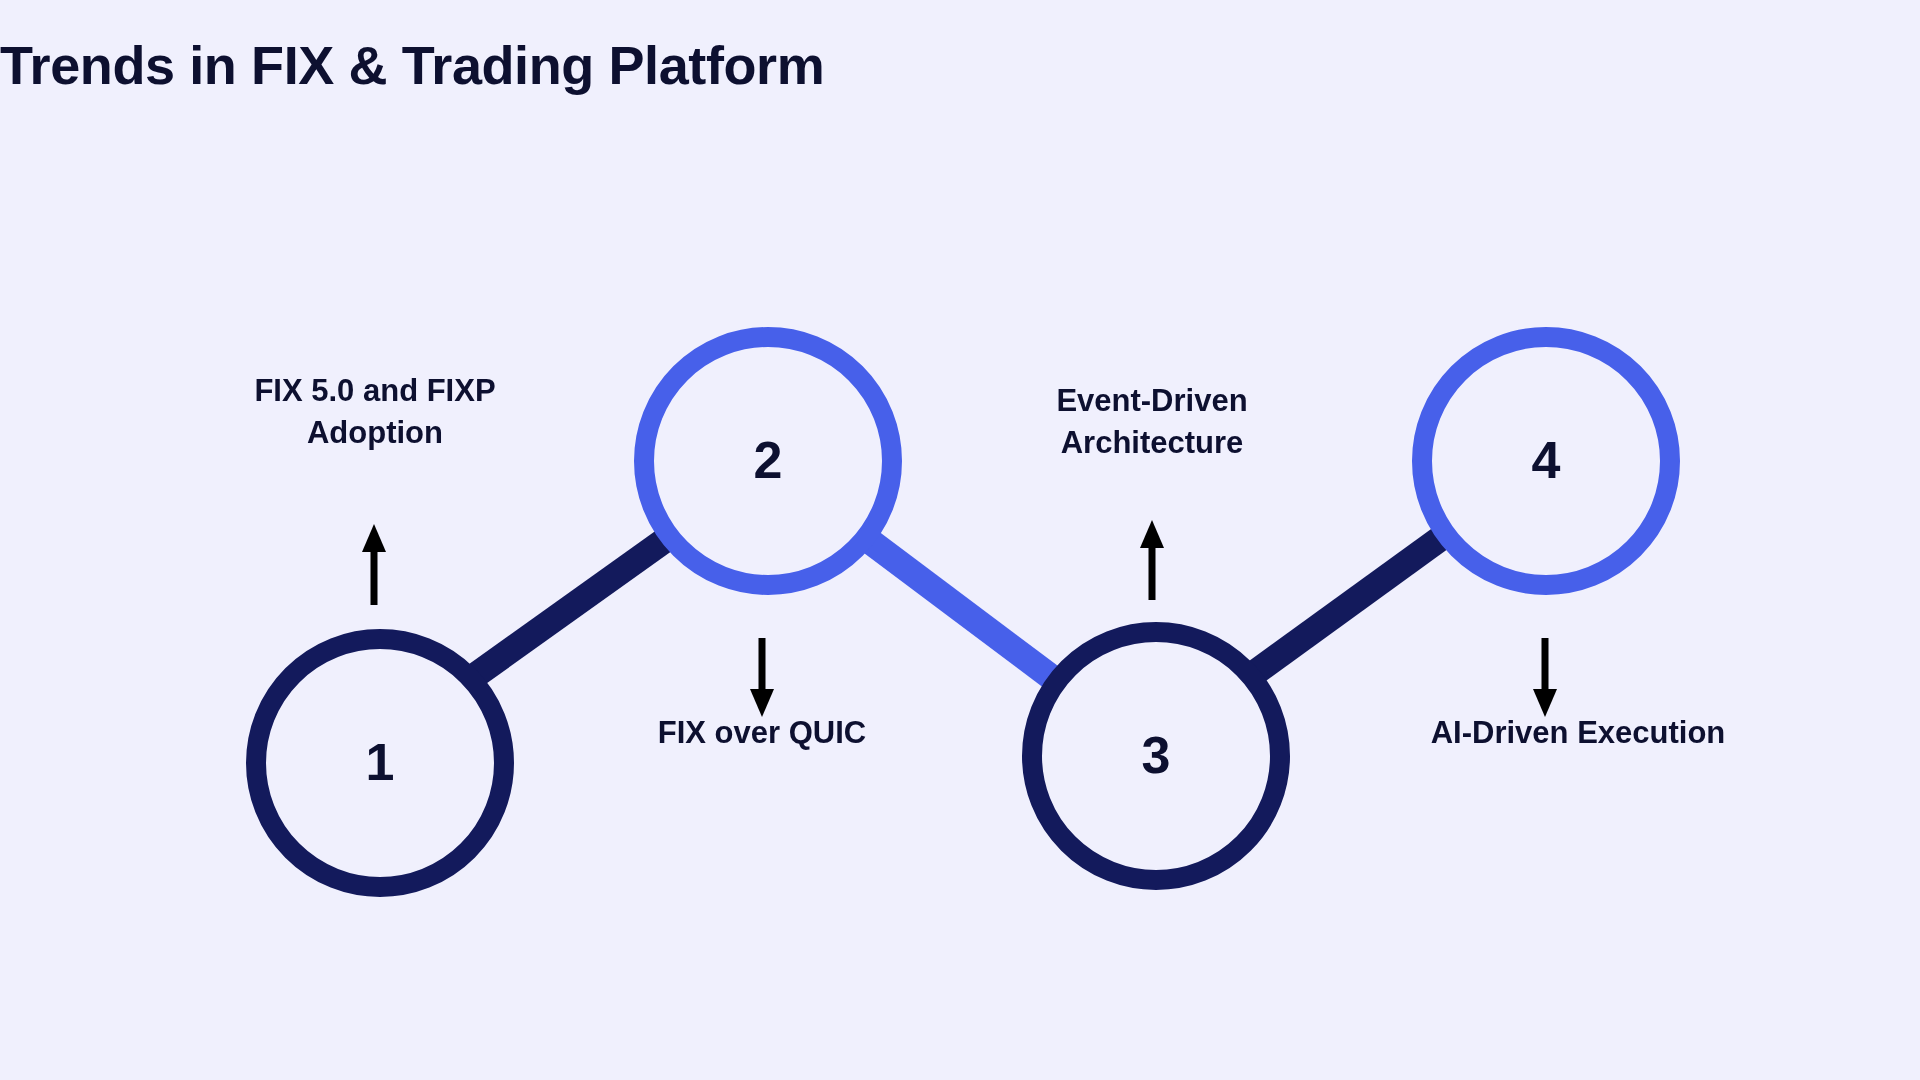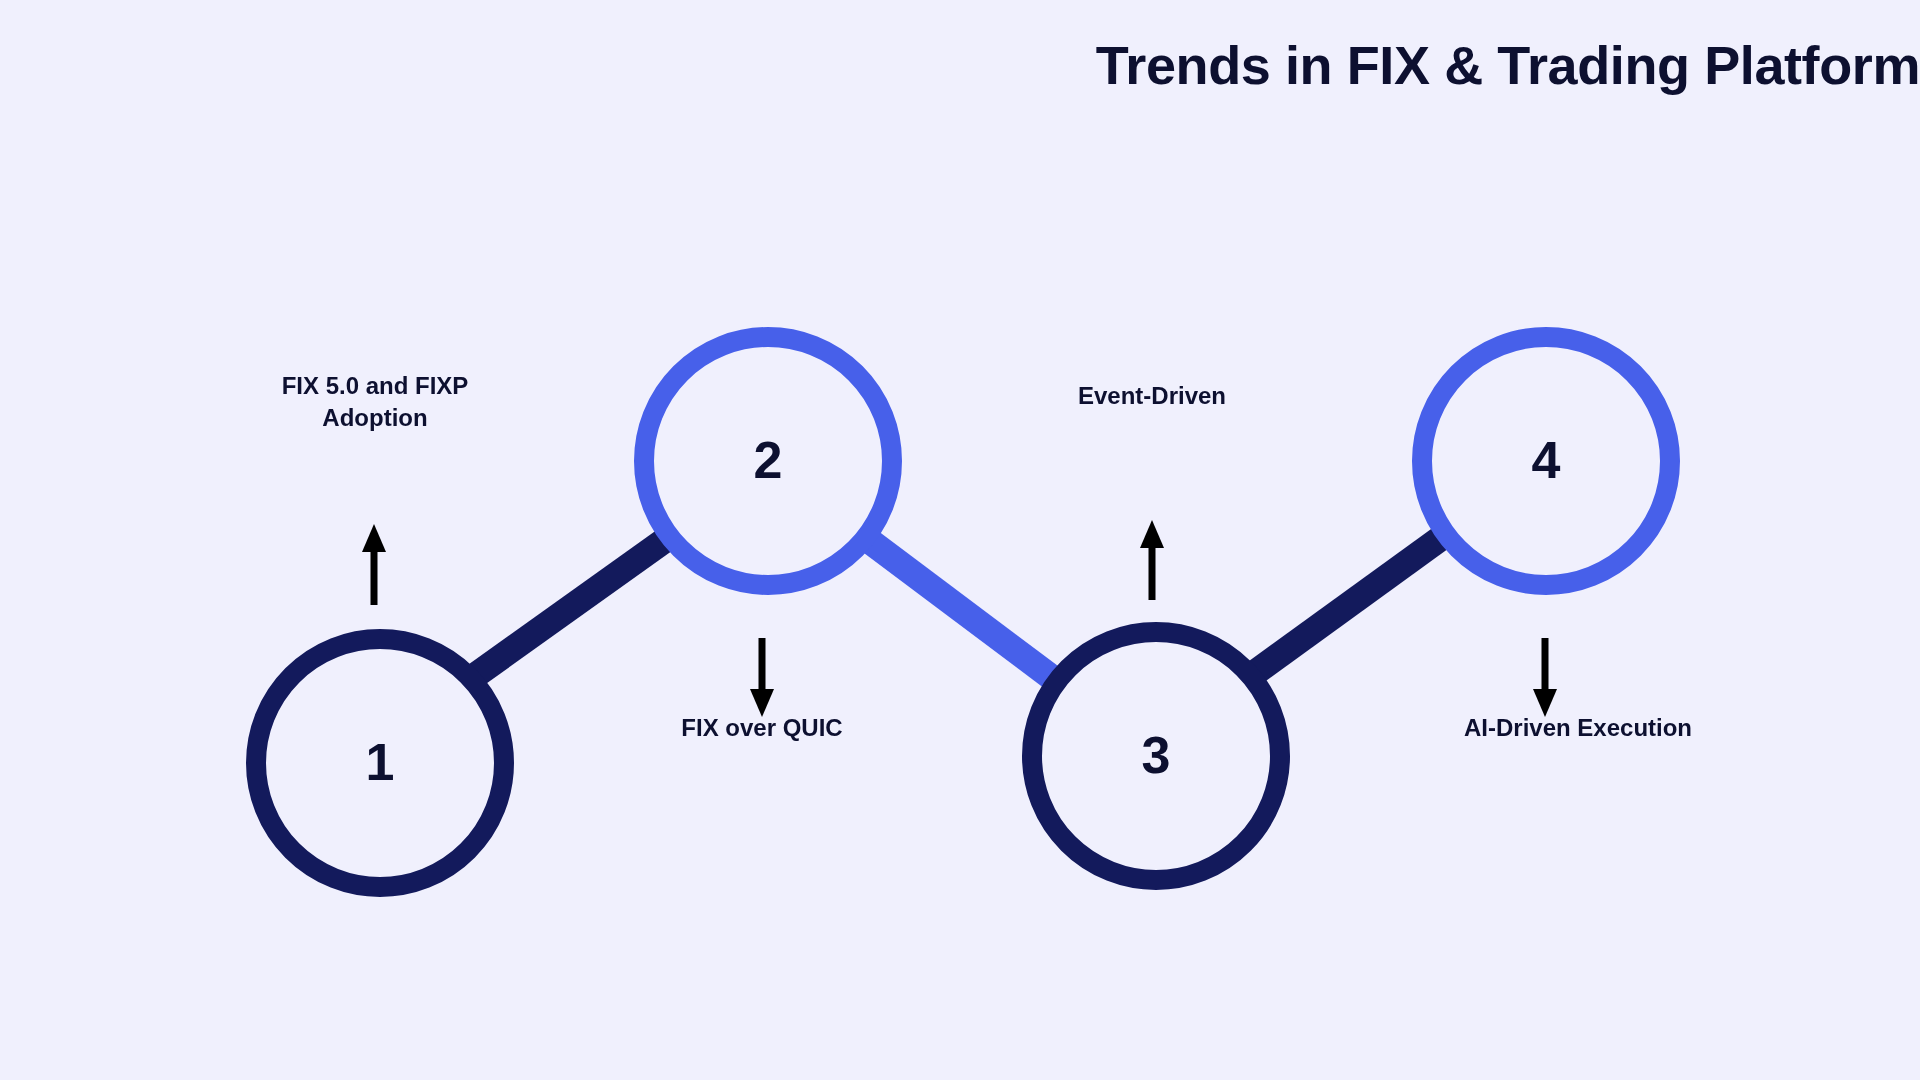--- a/index.html
+++ b/index.html
@@ -16,21 +16,21 @@
   .canvas {
     position: relative;
     width: 1920px;
     height: 1080px;
   }
   .title {
     position: absolute;
     top: 34px;
     left: 0;
     width: 1920px;
-    text-align: right;
+    text-align: left;
     font-size: 54px;
     font-weight: bold;
     color: #0d1030;
     letter-spacing: -0.4px;
   }
   svg.links {
     position: absolute;
     left: 0;
     top: 0;
     width: 1920px;
@@ -51,21 +51,21 @@
   .node-num {
     line-height: 1;
     margin-top: -2px;
   }
   .node-navy { border: 20px solid #131a5c; }
   .node-blue { border: 20px solid #4760ea; }
 
   .label {
     position: absolute;
     text-align: center;
-    font-size: 24px;
+    font-size: 31px;
     font-weight: bold;
     color: #0d1030;
     line-height: 1.35;
   }
 </style>
 </head>
 <body>
 
 <div class="canvas">
 
@@ -114,19 +114,20 @@
     <div>FIX 5.0 and FIXP</div>
     <div>Adoption</div>
   </div>
 
   <div class="label" style="left:592px; top:712px; width:340px;">
     <div>FIX over QUIC</div>
   </div>
 
   <div class="label" style="left:982px; top:380px; width:340px;">
     <div>Event-Driven</div>
+    <div>Architecture</div>
   </div>
 
   <div class="label" style="left:1363px; top:712px; width:430px;">
     <div>AI-Driven Execution</div>
   </div>
 
 </div>
 
 </body></html>

